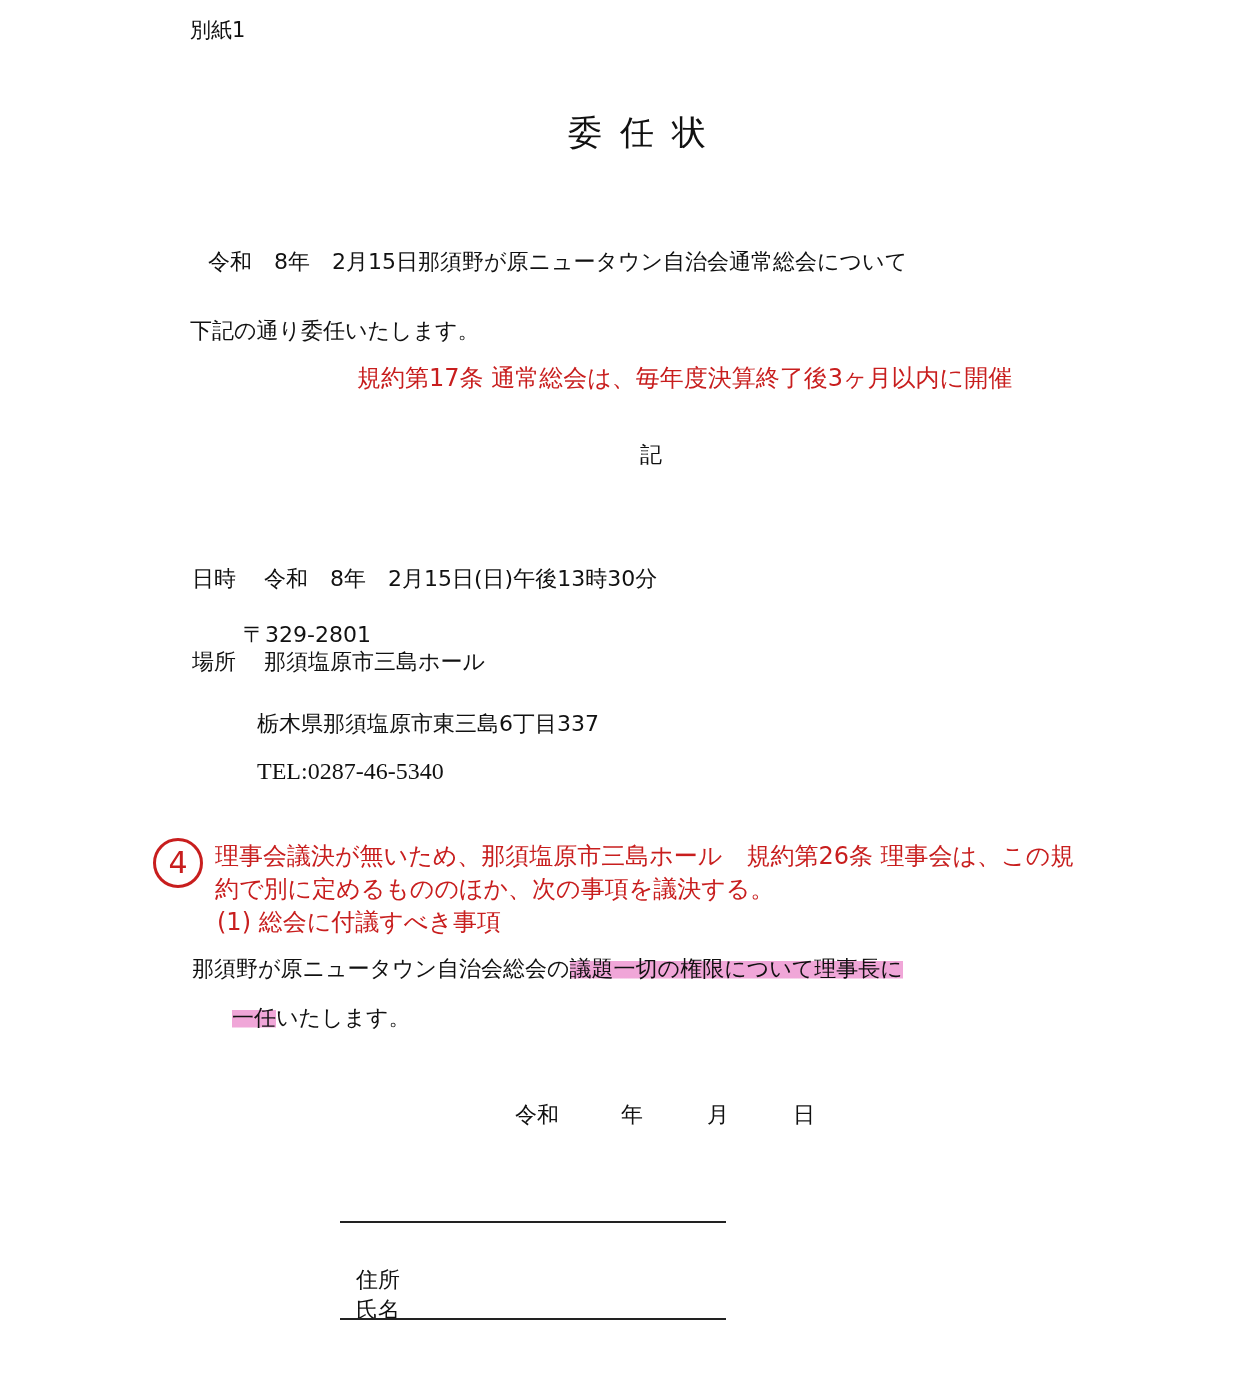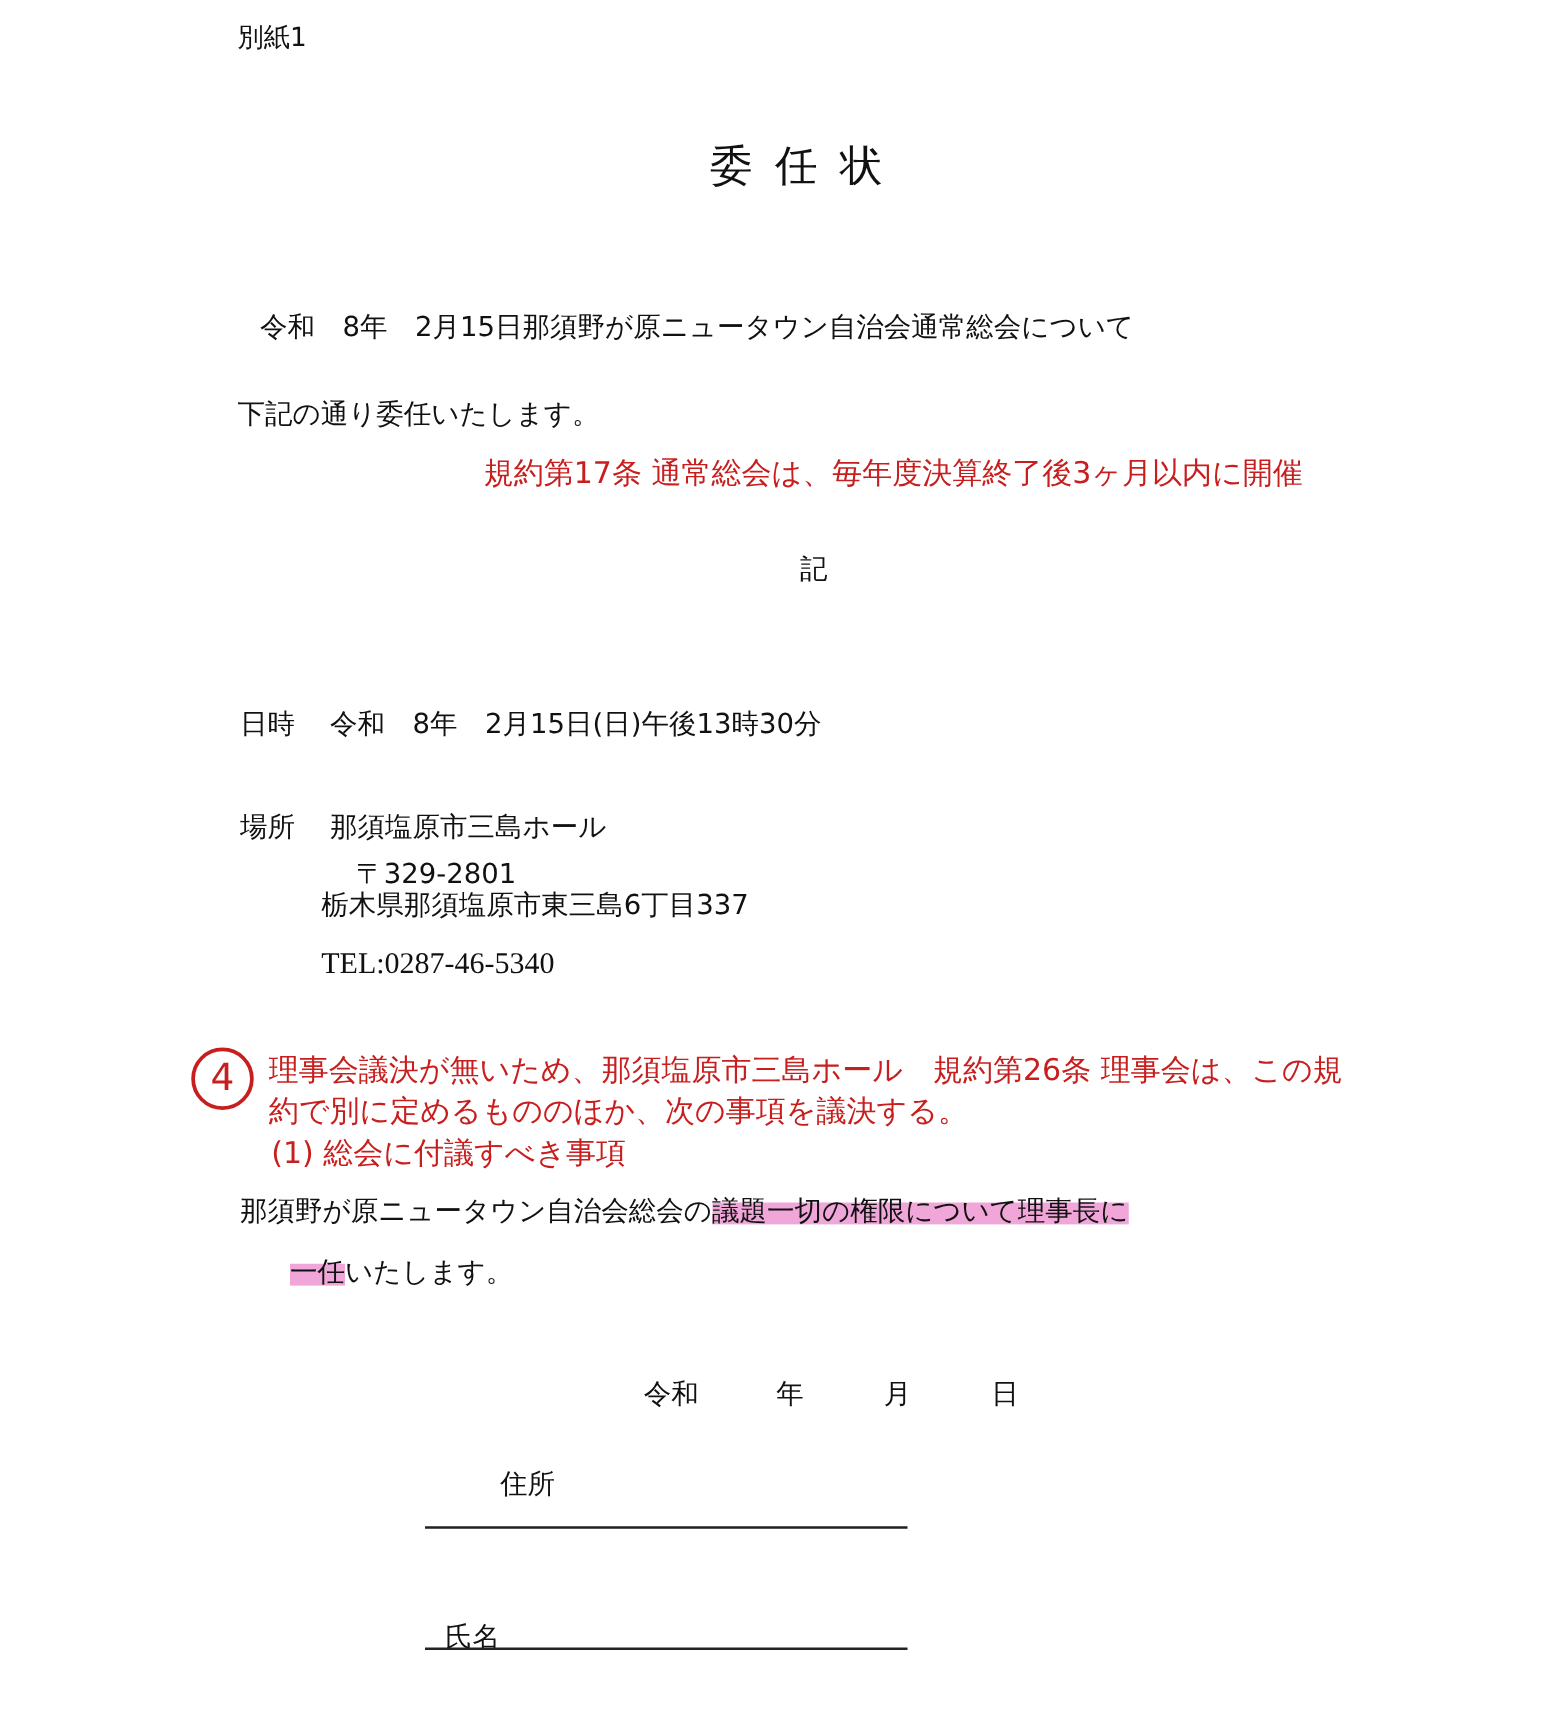--- a/index.html
+++ b/index.html
@@ -34,37 +34,37 @@
 
 <div>
 
   <div class="abs black" style="left:190px; top:16px; font-size:21px;">別紙1</div>
 
   <div class="abs title" style="left:568px; top:110px;">委任状</div>
 
   <div class="abs black" style="left:208px; top:247px;">令和　8年　2月15日那須野が原ニュータウン自治会通常総会について</div>
   <div class="abs black" style="left:190px; top:296px;margin-top:20px;">下記の通り委任いたします。</div>
 
-  <div class="abs red" style="left:357px; top:362px;margin-left:30px;">規約第17条 通常総会は、毎年度決算終了後3ヶ月以内に開催</div>
+  <div class="abs red" style="left:357px; top:362px;">規約第17条 通常総会は、毎年度決算終了後3ヶ月以内に開催</div>
 
   <div class="abs black" style="left:640px; top:440px;">記</div>
 
   <div class="abs black" style="left:192px; top:564px;">
     <span>日時</span>
     <span style="display:inline-block; width:14px;"></span>
     <span>令和　8年　2月15日(日)午後13時30分</span>
   </div>
 
   <div class="abs black" style="left:192px; top:611px;margin-top:36px;">
     <span>場所</span>
     <span style="display:inline-block; width:14px;"></span>
     <span>那須塩原市三島ホール</span>
   </div>
 
-  <div class="abs black" style="left:243px; top:684px;margin-left:42px;">〒329-2801</div>
+  <div class="abs black" style="left:243px; top:620px;">〒329-2801</div>
   <div class="abs black" style="left:257px; top:709px;">栃木県那須塩原市東三島6丁目337</div>
   <div class="abs black" style="left:257px; top:758px; font-family:'Liberation Serif', serif; font-size:24px;">TEL:0287-46-5340</div>
 
   <div class="circle-num">4</div>
   <div class="abs red" style="left:215px; top:840px;">理事会議決が無いため、那須塩原市三島ホール　規約第26条 理事会は、この規</div>
   <div class="abs red" style="left:215px; top:873px;">約で別に定めるもののほか、次の事項を議決する。</div>
   <div class="abs red" style="left:217px; top:906px;">(1) 総会に付議すべき事項</div>
 
   <div class="abs black" style="left:192px; top:954px;">
     <span>那須野が原ニュータウン自治会総会の</span><span class="hl">議題一切の権限について理事長に</span>
@@ -76,19 +76,19 @@
   <div class="abs black" style="left:515px; top:1100px;">
     <span>令和</span>
     <span style="display:inline-block; width:48px;"></span>
     <span>年</span>
     <span style="display:inline-block; width:50px;"></span>
     <span>月</span>
     <span style="display:inline-block; width:50px;"></span>
     <span>日</span>
   </div>
 
-  <div class="abs black" style="left:356px; top:1172px;margin-left:44px;">住所</div>
+  <div class="abs black" style="left:356px; top:1265px;">住所</div>
   <div class="sigline" style="top:1221px;"></div>
 
   <div class="abs black" style="left:356px; top:1295px;">氏名</div>
   <div class="sigline" style="top:1318px;"></div>
 
 </div>
 
 </body></html>

